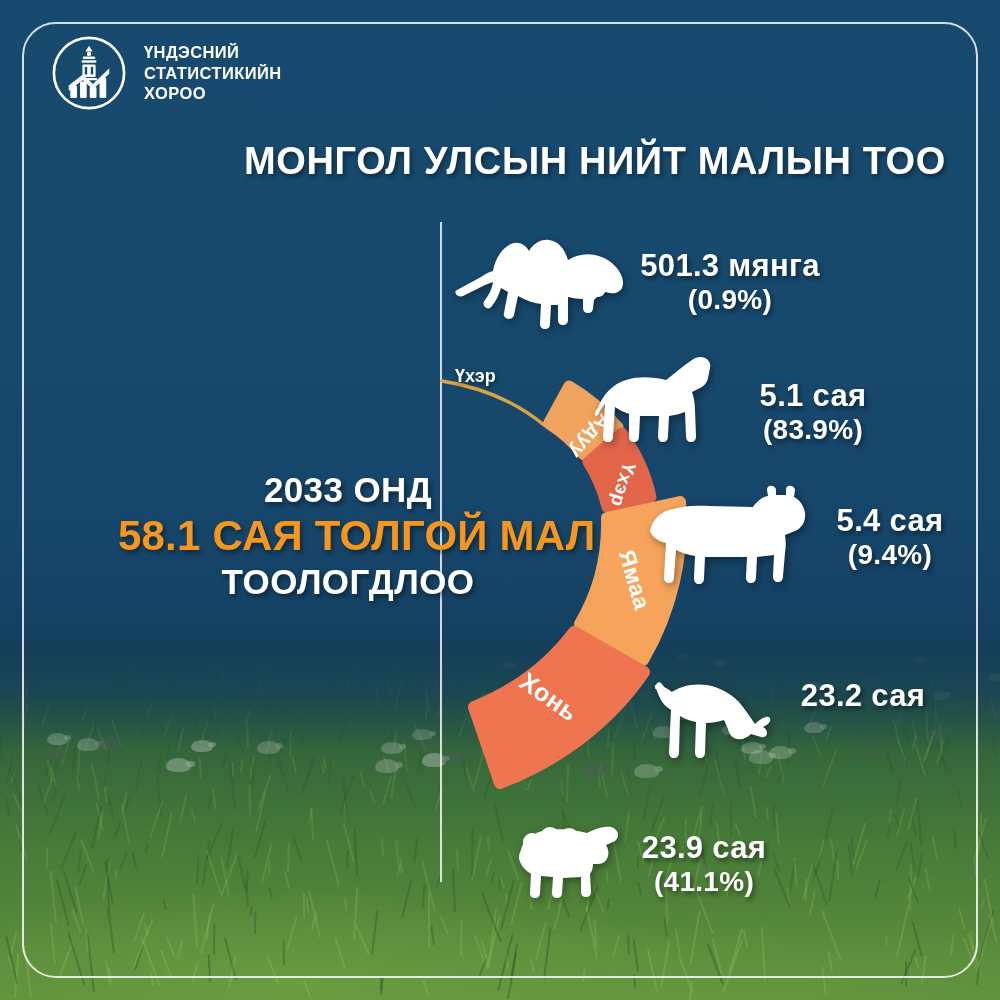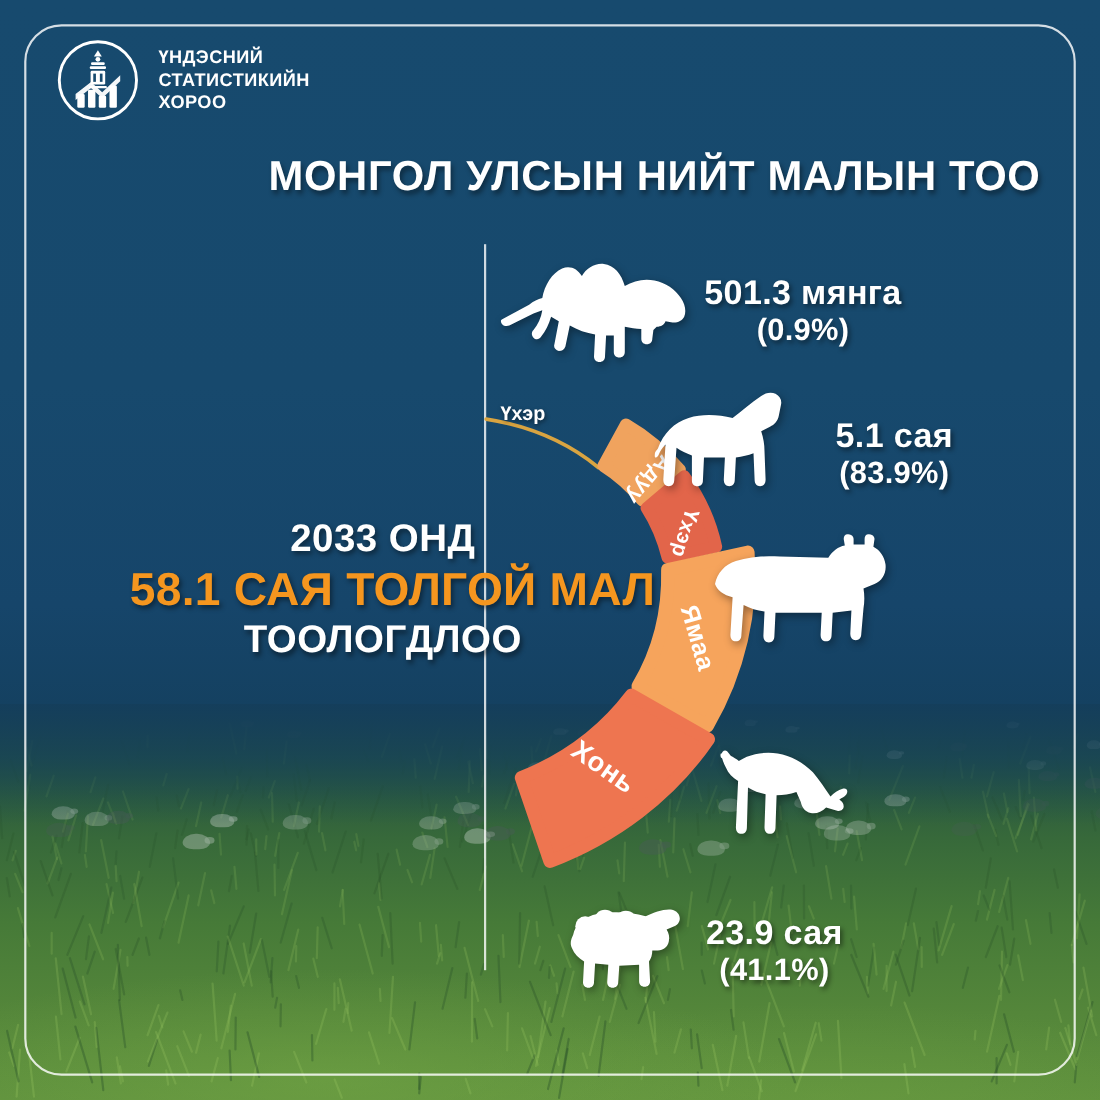--- a/index.html
+++ b/index.html
@@ -753,22 +753,27 @@
   <div class="vlabel" style="left:620px; top:248px; width:220px;">
     <div class="v1">501.3 мянга</div>
     <div class="v2">(0.9%)</div>
   </div>
 
   <div class="vlabel" style="left:718px; top:378px; width:190px;">
     <div class="v1">5.1 сая</div>
     <div class="v2">(83.9%)</div>
   </div>
 
+  <div class="vlabel" style="left:795px; top:503px; width:190px;">
+    <div class="v1">5.4 сая</div>
+    <div class="v2">(9.4%)</div>
+  </div>
 
   <div class="vlabel" style="left:758px; top:678px; width:210px;">
+    <div class="v1">23.2 сая</div>
   </div>
 
   <div class="vlabel" style="left:604px; top:830px; width:200px;">
     <div class="v1">23.9 сая</div>
     <div class="v2">(41.1%)</div>
   </div>
 
   <div class="frame"></div>
 </div>
 

